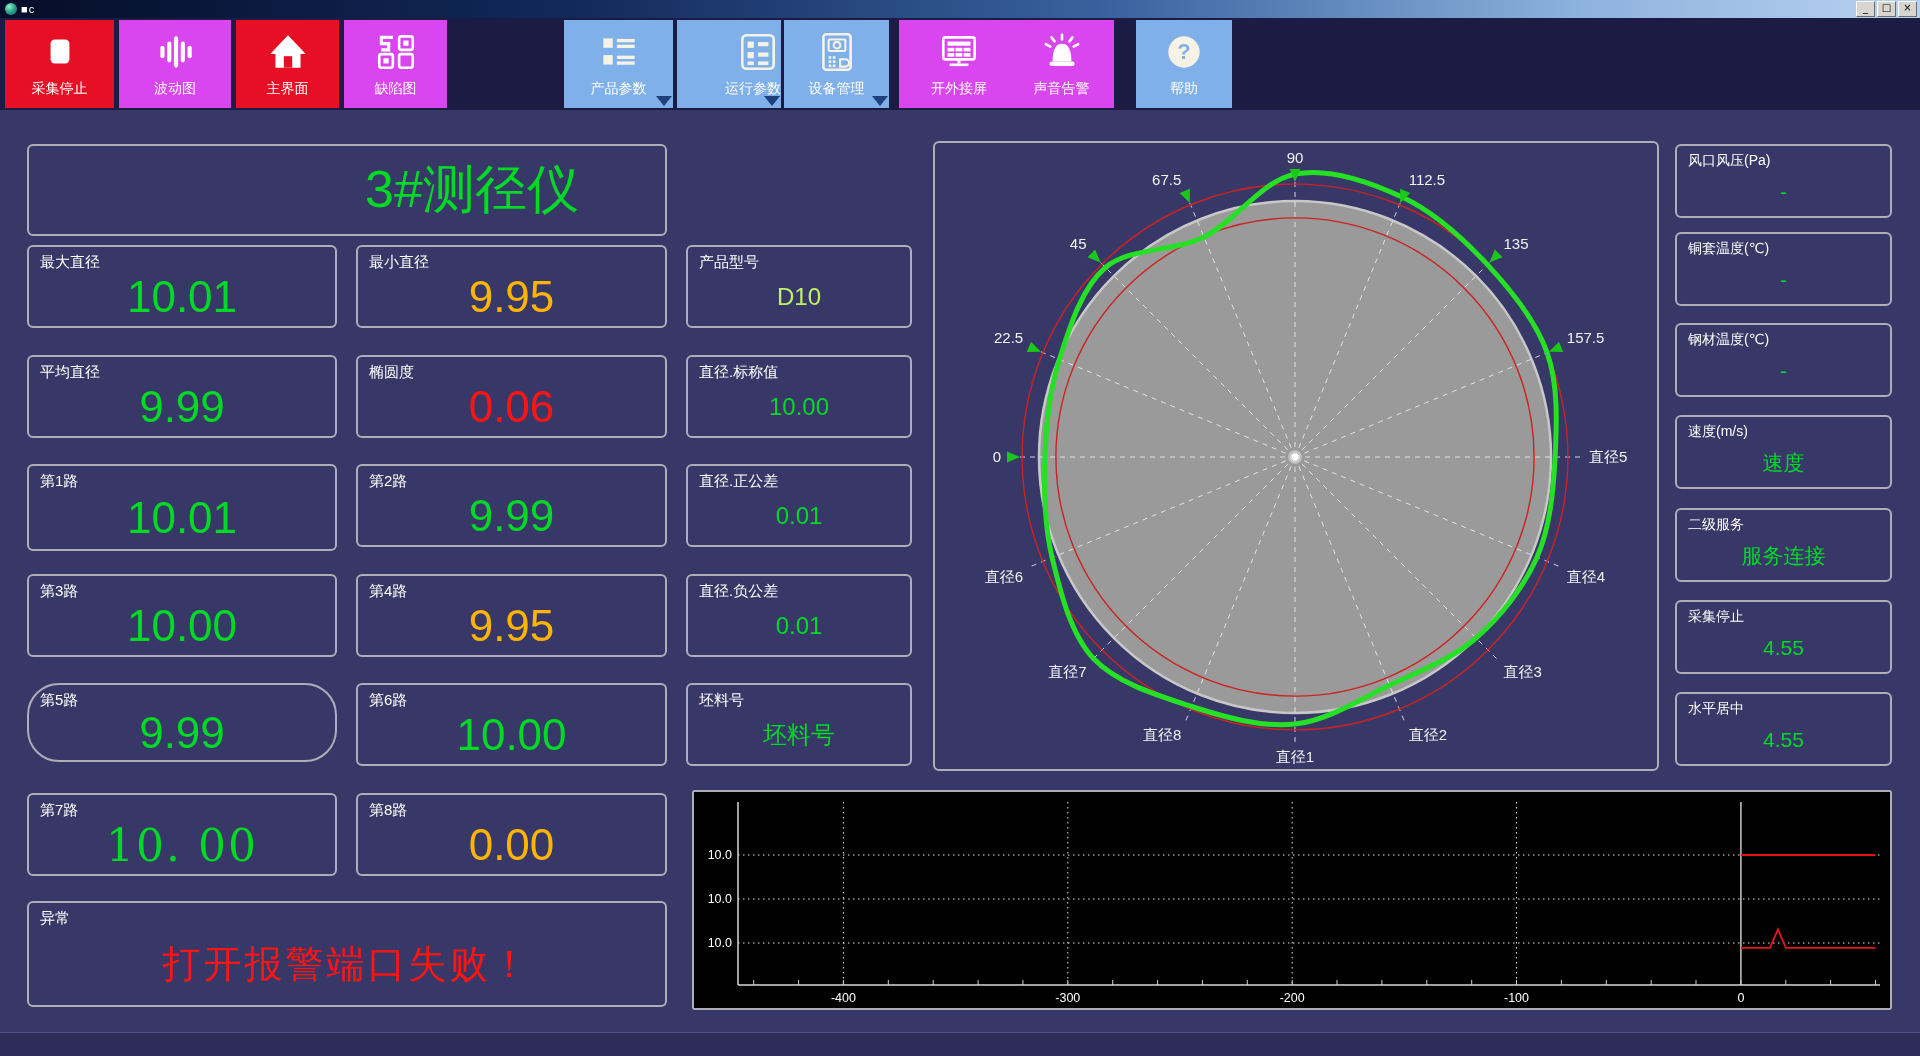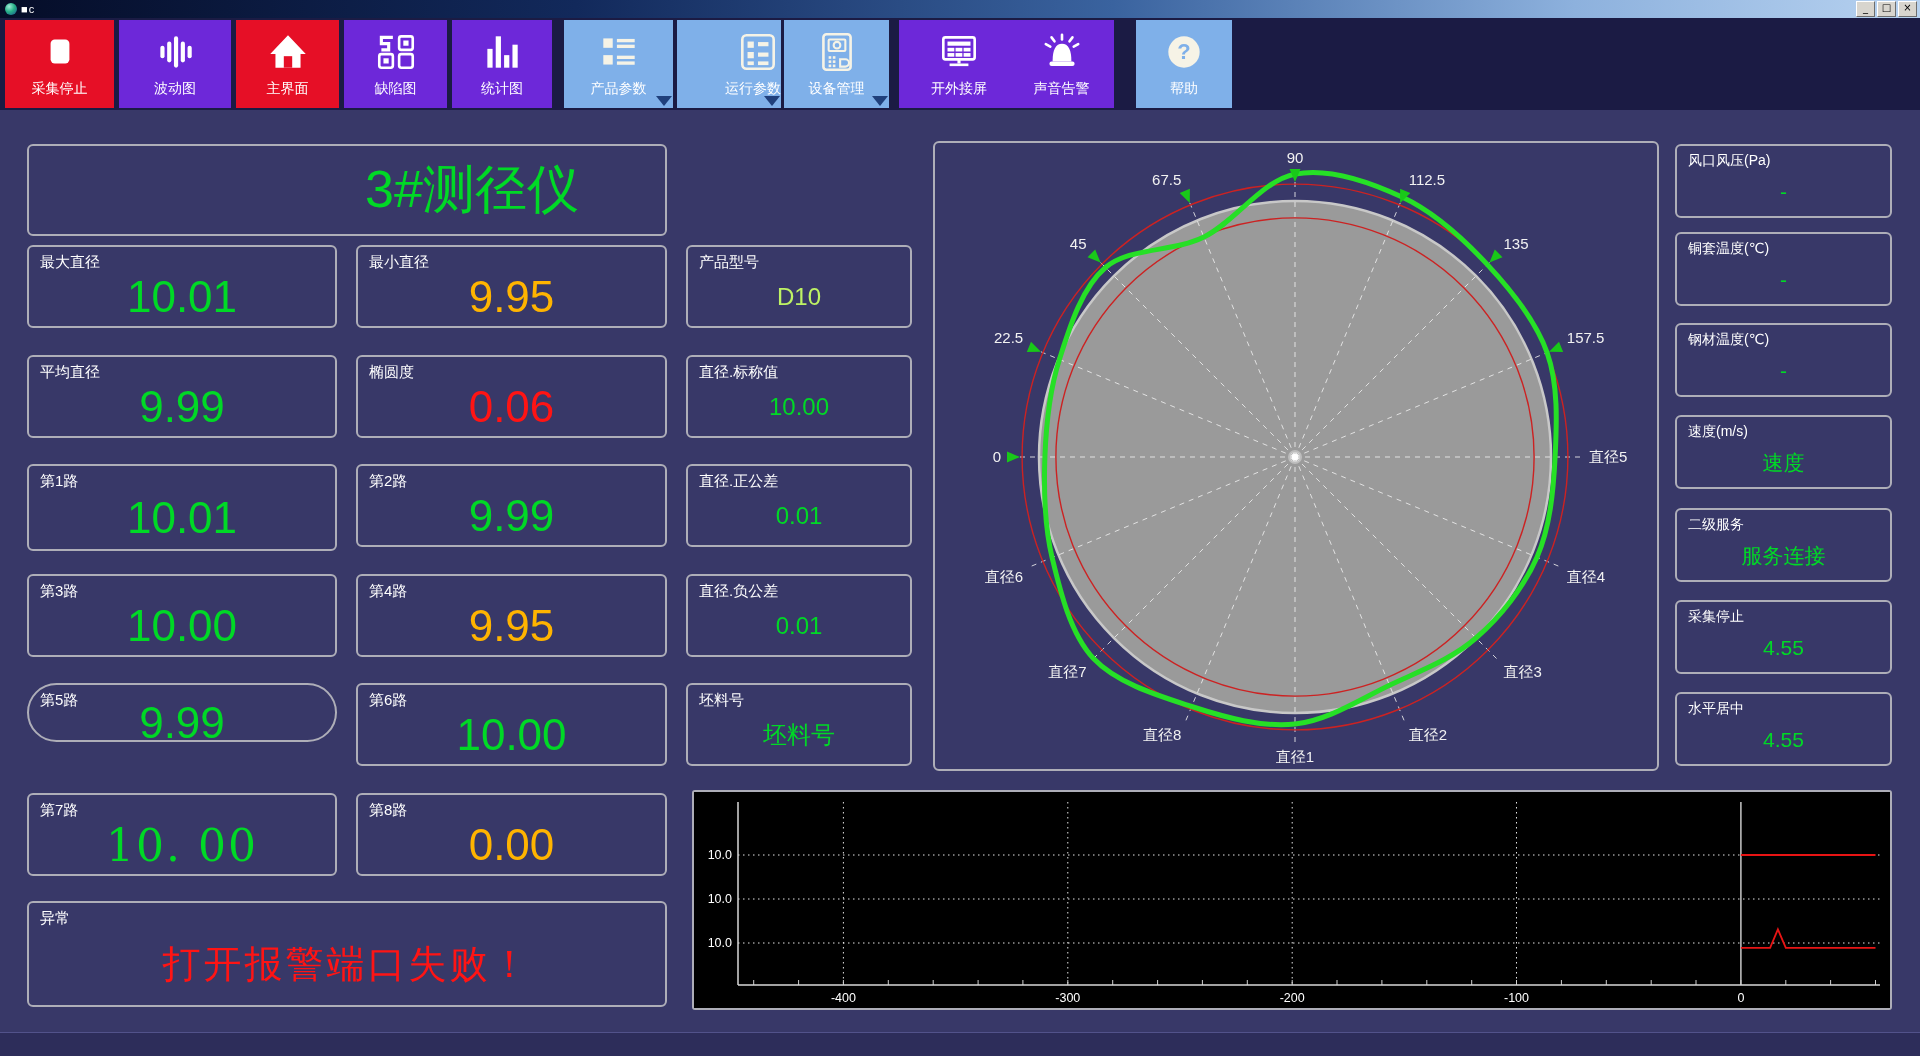--- a/index.html
+++ b/index.html
@@ -27,21 +27,21 @@
     font-size:10px;line-height:12px;text-align:center;cursor:pointer;
     font-family:"DejaVu Sans",sans-serif;
   }
   
   #toolbar{position:absolute;left:0;top:18px;width:1920px;height:92px;background:#1b1b44}
   .tbtn{
     position:absolute;top:2px;height:88px;box-sizing:border-box;cursor:pointer;
     display:flex;flex-direction:column;align-items:center;
   }
   .tbtn.red{background:#e60f26}
-  .tbtn.blue{background:#6d28d9}
+  .tbtn.blue{background:#d946ef}
   .tbtn.light{background:#7fb0e9}
   .tbtn .ticon{margin-top:9px;width:46px;height:46px;flex:0 0 auto}
   .tbtn .tlabel{margin-top:auto;margin-bottom:10px;font-size:14px;color:#fff;white-space:nowrap}
   .tbtn .dd{
     position:absolute;right:1px;bottom:2px;width:0;height:0;
     border-left:8px solid transparent;border-right:8px solid transparent;
     border-top:10px solid #20407c;
   }
   
   .box{position:absolute;border:2px solid #aeaeb8;border-radius:6px;box-sizing:border-box}
@@ -121,31 +121,20 @@
     <div class="tbtn blue" style="left: 344px; width: 103px;">
       <span class="ticon"><svg viewBox="0 0 44 44" width="46" height="46">
           <path d="M19 8 H8 V14 H15 V20 H8" stroke="#ffffff" stroke-width="3" fill="none"></path>
           <rect x="25" y="7" width="13" height="13" rx="2" stroke="#ffffff" stroke-width="2.5" fill="none"></rect>
           <rect x="29" y="11" width="5" height="5" fill="#ffffff"></rect>
           <rect x="6" y="24" width="13" height="13" rx="2" stroke="#ffffff" stroke-width="2.5" fill="none"></rect>
           <rect x="10" y="28" width="5" height="5" fill="#ffffff"></rect>
           <rect x="25" y="24" width="13" height="13" rx="2" stroke="#ffffff" stroke-width="2.5" fill="none"></rect>
         </svg></span>
       <span class="tlabel">缺陷图</span>
-    </div>
-    <div class="tbtn blue" style="left: 452px; width: 100px;">
-      <span class="ticon"><svg viewBox="0 0 44 44" width="46" height="46">
-          <g fill="#ffffff">
-            <rect x="8" y="19" width="5" height="18"></rect>
-            <rect x="16" y="7" width="5" height="30"></rect>
-            <rect x="24" y="25" width="5" height="12"></rect>
-            <rect x="32" y="15" width="5" height="22"></rect>
-          </g>
-        </svg></span>
-      <span class="tlabel">统计图</span>
     </div>
     <div class="tbtn light" style="left: 564px; width: 109px;">
       <span class="ticon"><svg viewBox="0 0 44 44" width="46" height="46">
           <g fill="#f6f3e6">
             <rect x="7" y="9" width="9" height="9"></rect>
             <rect x="20" y="9.5" width="17" height="3.2"></rect>
             <rect x="20" y="15" width="17" height="3.2"></rect>
             <rect x="7" y="25" width="9" height="9"></rect>
             <rect x="20" y="25.5" width="17" height="3.2"></rect>
             <rect x="20" y="31" width="17" height="3.2"></rect>
@@ -241,21 +230,21 @@
       <div class="mvalue val-big" style="color:#00d926">9.99</div>
     </div>
     <div class="box" style="left: 27px; top: 464px; width: 310px; height: 87px;">
       <div class="box-label">第1路</div>
       <div class="mvalue val-big" style="color:#00d926">10.01</div>
     </div>
     <div class="box" style="left: 27px; top: 574px; width: 310px; height: 83px;">
       <div class="box-label">第3路</div>
       <div class="mvalue val-big" style="color:#00d926">10.00</div>
     </div>
-    <div class="box" style="left: 27px; top: 683px; width: 310px; height: 59px; border-radius: 32px;">
+    <div class="box" style="left: 27px; top: 683px; width: 310px; height: 79px; border-radius: 32px;">
       <div class="box-label">第5路</div>
       <div class="mvalue val-big" style="color:#00d926">9.99</div>
     </div>
     <div class="box" style="left: 27px; top: 793px; width: 310px; height: 83px;">
       <div class="box-label">第7路</div>
       <div class="mvalue val-big serif" style="color:#00d926">10. 00</div>
     </div>
     <div class="box" style="left: 356px; top: 245px; width: 311px; height: 83px;">
       <div class="box-label">最小直径</div>
       <div class="mvalue val-big" style="color:#ffb400">9.95</div>

